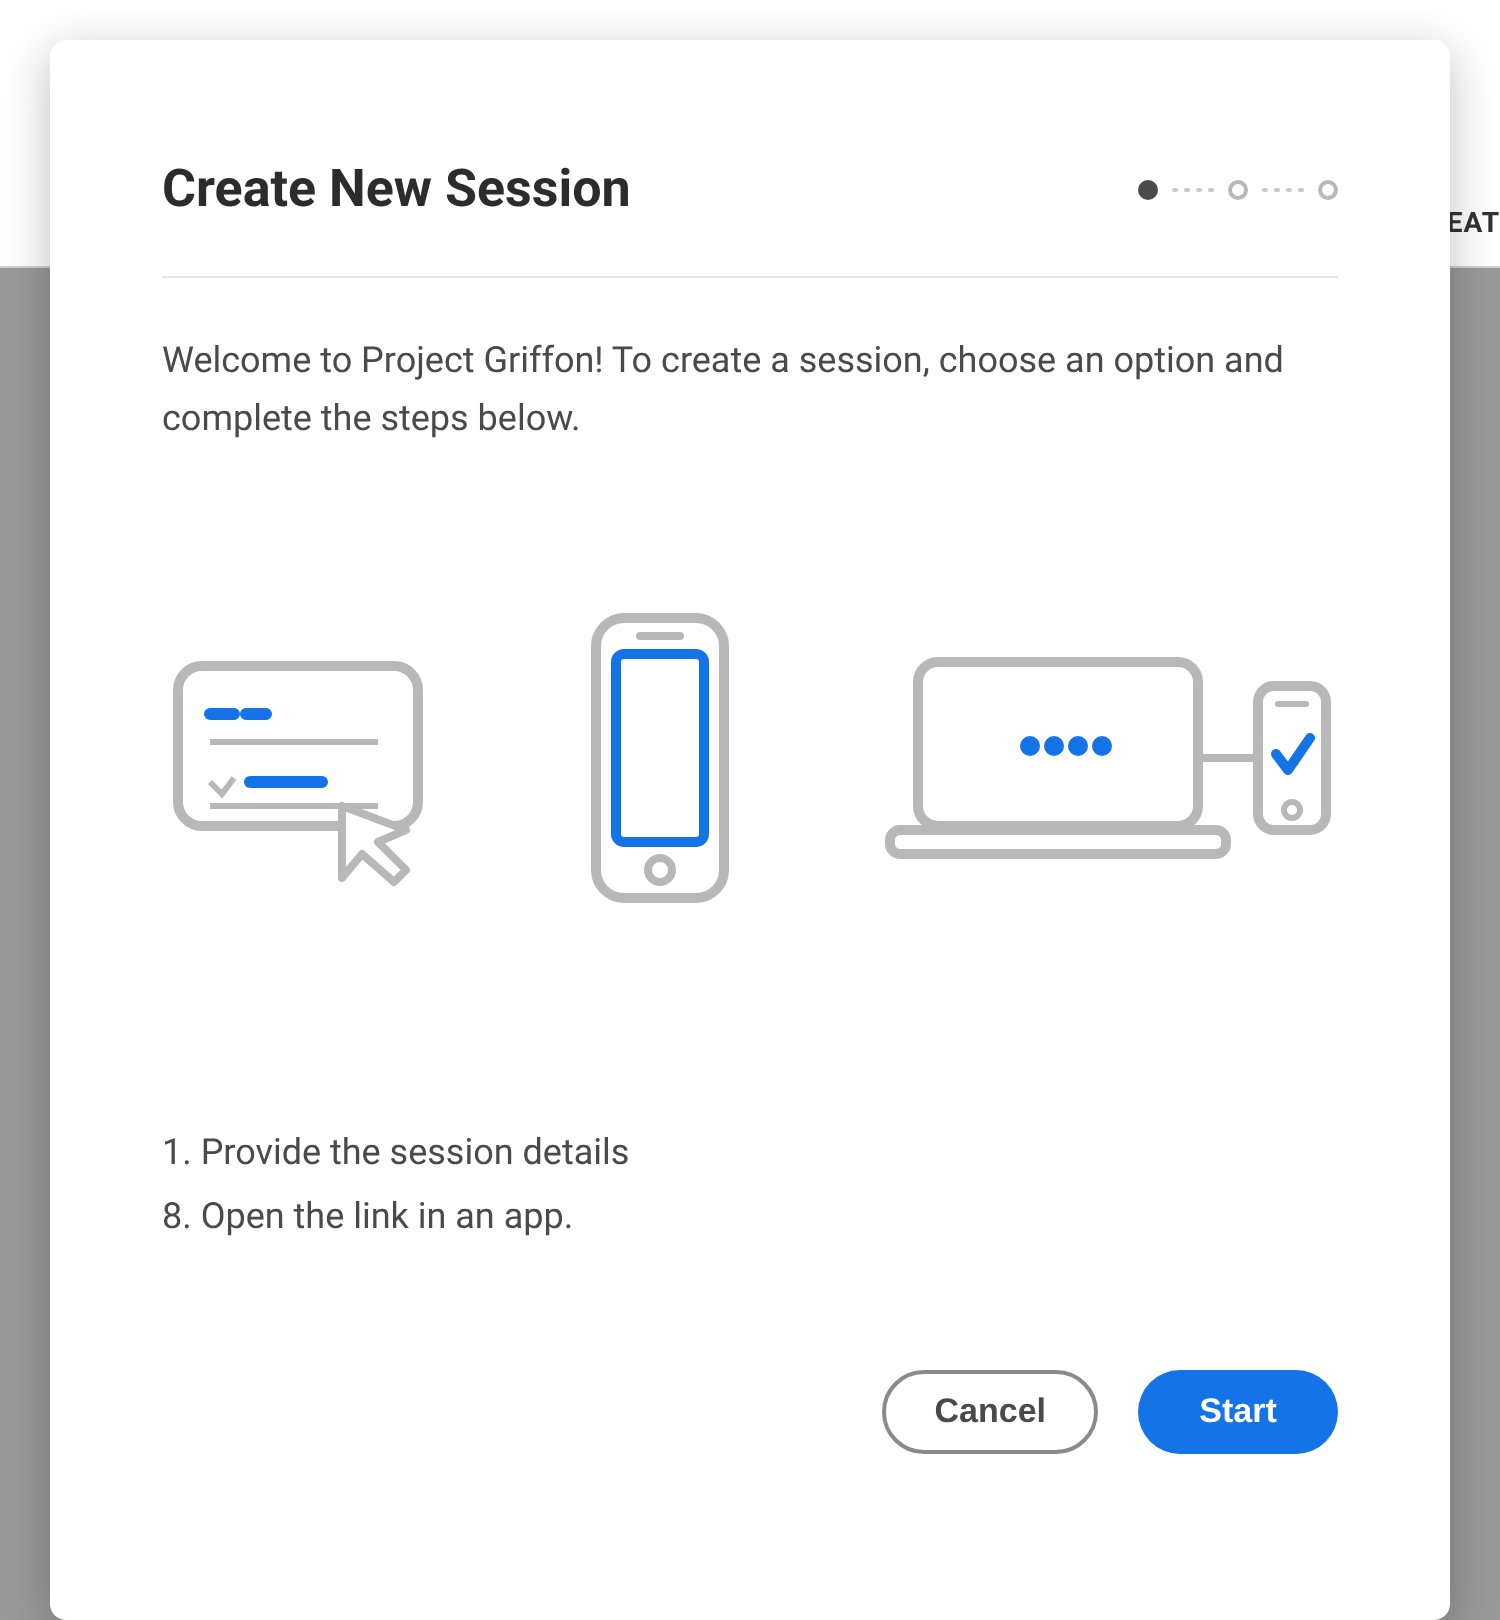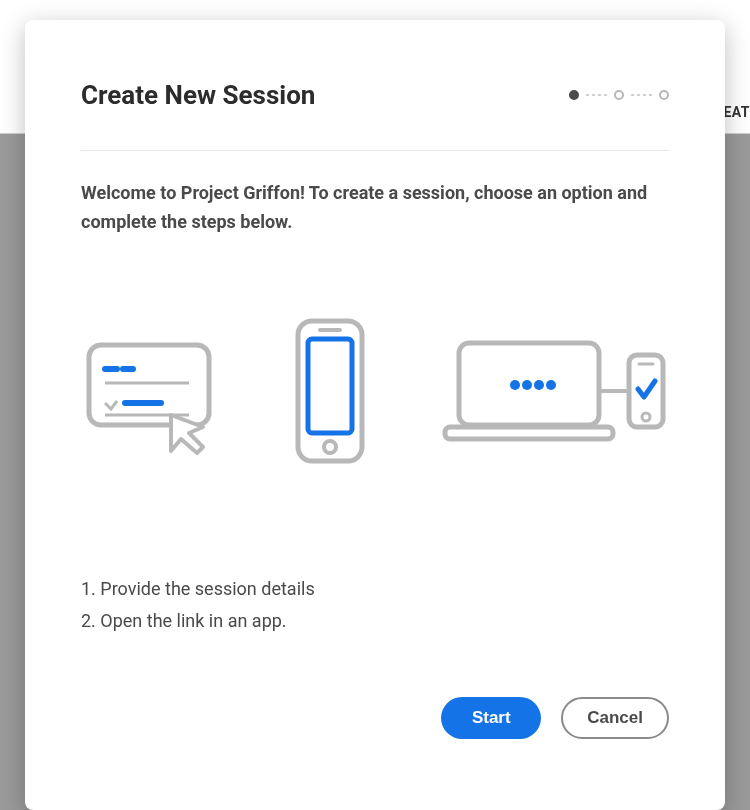--- a/index.html
+++ b/index.html
@@ -35,21 +35,21 @@
       height: 790px;
       background: #fff;
       border-radius: 8px;
       box-shadow: 0 6px 24px rgba(0,0,0,0.25);
       padding: 60px 56px 40px 56px;
     }
     .modal-header {
       display: flex;
       justify-content: space-between;
       align-items: center;
-      padding-bottom: 40px;
+      padding-bottom: 28px;
       border-bottom: 1px solid #e6e6e6;
       gap: 45px;
     }
     .modal-title {
       font-size: 26px;
       font-weight: 700;
       color: #2c2c2c;
     }
     .stepper {
       display: flex;
@@ -72,21 +72,20 @@
       height: 2px;
       background: #c8c8c8;
       border-radius: 1px;
     }
     .dash-group { display: flex; gap: 3px; margin: 0 3px; }
     .intro {
       margin-top: 28px;
       font-size: 18px;
       line-height: 1.6;
       color: #4a4a4a;
-      font-weight: bold;
     }
     .illustration-row {
       display: flex;
       justify-content: space-between;
       align-items: center;
       margin-top: 80px;
       padding: 0 2px;
     }
     .steps {
       margin-top: 106px;
@@ -184,21 +183,21 @@
       <rect x="192" y="18" width="34" height="72" rx="8" fill="none" stroke="#b8b8b8" stroke-width="5"></rect>
       <line x1="202" y1="27" x2="216" y2="27" stroke="#b8b8b8" stroke-width="3" stroke-linecap="round"></line>
       <path d="M 201 52 L 207 60 L 218 44" fill="none" stroke="#1473e6" stroke-width="5" stroke-linecap="round" stroke-linejoin="round"></path>
       <circle cx="209" cy="80" r="4" fill="none" stroke="#b8b8b8" stroke-width="3"></circle>
     </svg>
 
   </div>
 
   <div class="steps">
     <div>1. Provide the session details</div>
-    <div>2. Open the link in an app.</div>
+    <div>8. Open the link in an app.</div>
   </div>
 
   <div class="footer">
+    <button class="btn btn-secondary">Cancel</button>
     <button class="btn btn-primary">Start</button>
-    <button class="btn btn-secondary">Cancel</button>
   </div>
 
 </div>
 
 </body></html>

